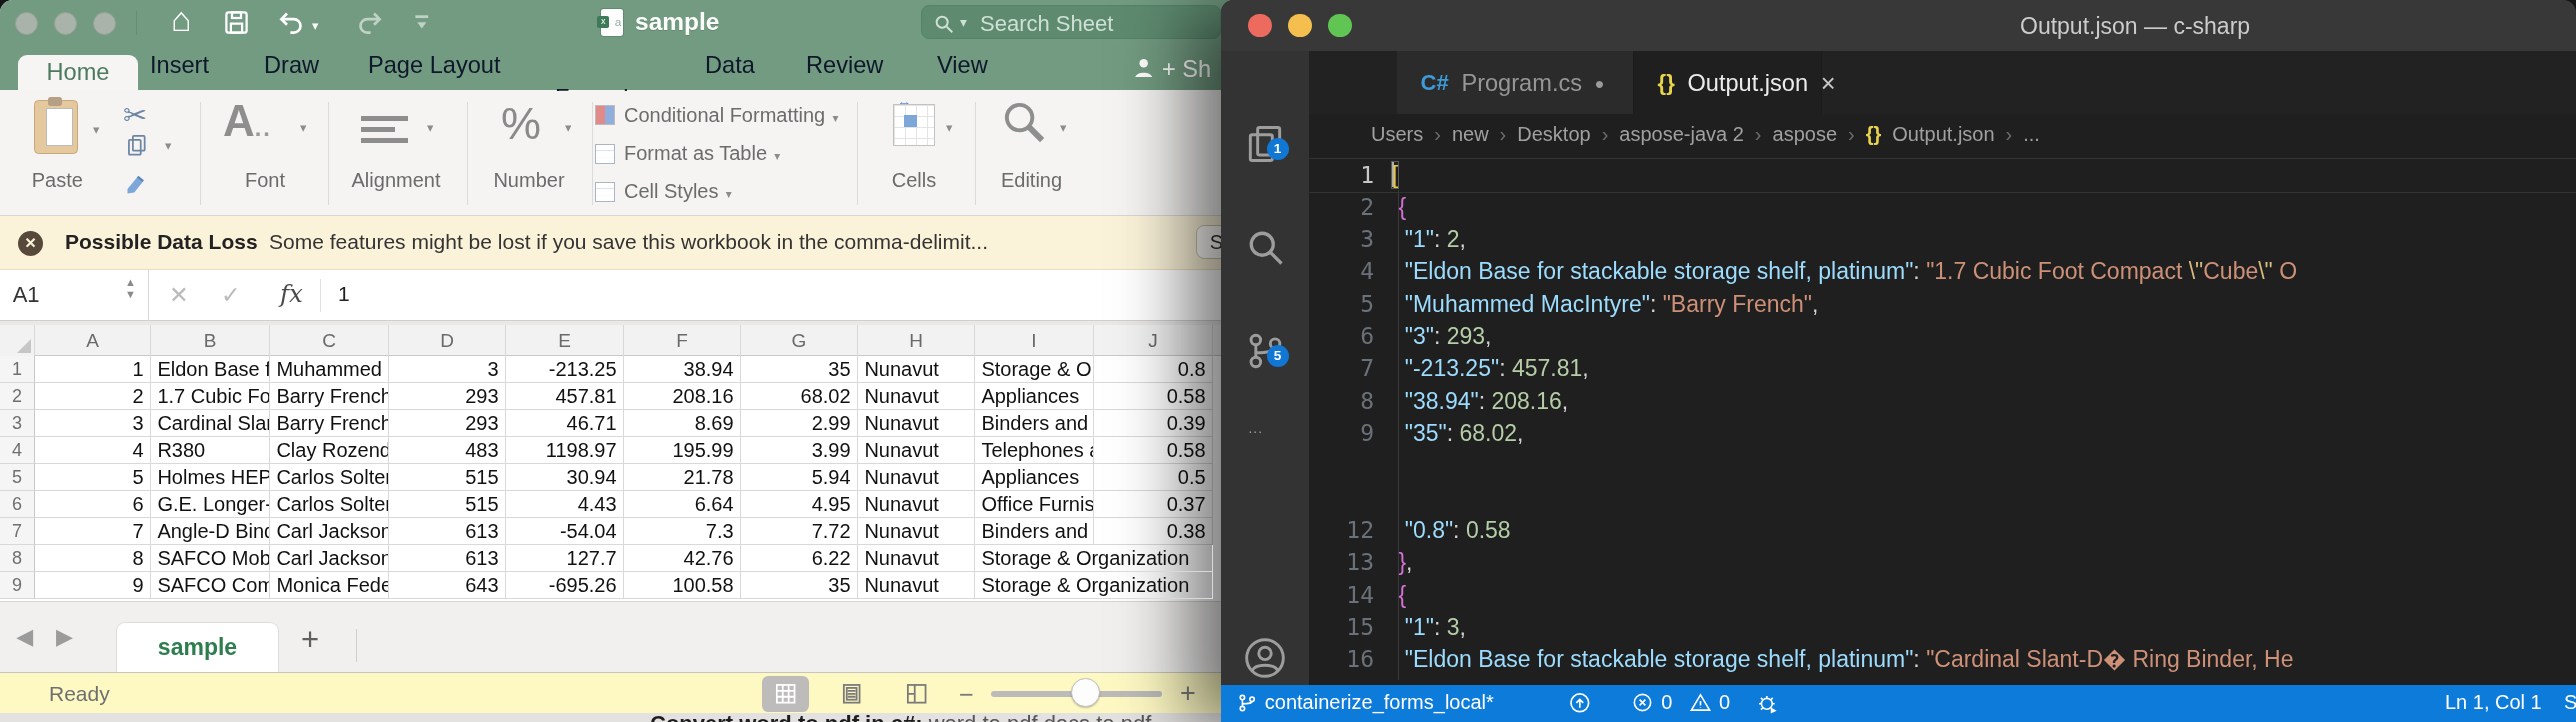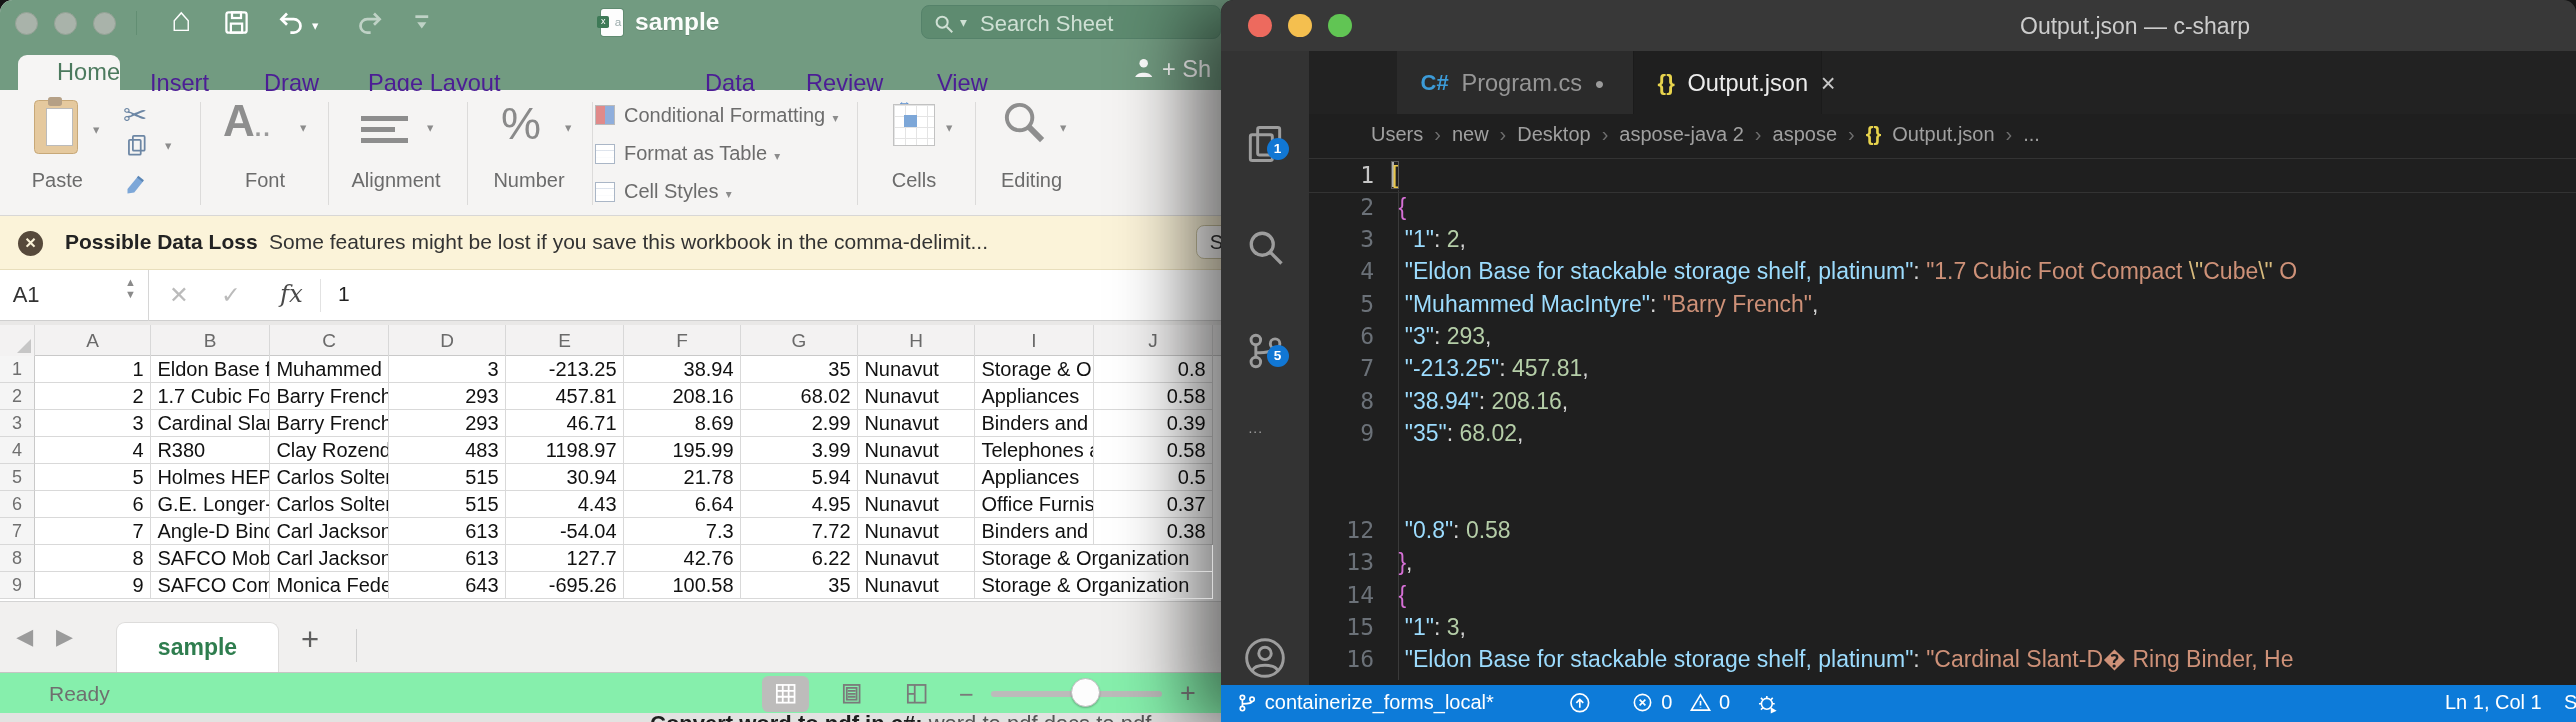--- a/index.html
+++ b/index.html
@@ -19,22 +19,22 @@
   .xl-docicon{position:absolute;left:601px;top:9px;width:22px;height:27px;background:#FDFDFD;border-radius:2.7px;box-shadow:0 0 0 0.9px #5f8a70;}
   .xl-docicon .xbadge{position:absolute;left:-3.6px;top:7.3px;width:11.8px;height:11.8px;background:#3E7A57;color:#fff;font-size:9px;line-height:11.8px;text-align:center;border-radius:1.8px;}
   .xl-docicon .aletter{position:absolute;right:1.8px;top:6.4px;color:#9aa;font-size:11.8px;}
   .xl-title{position:absolute;left:635px;top:8.2px;font-size:24.5px;font-weight:bold;color:#FBFDFB;text-shadow:0 0.9px 0 rgba(0,0,0,.12);}
   .xl-search{position:absolute;left:921px;top:5.4px;width:300px;height:34px;background:#5E8B70;border:0.9px solid #55826A;border-radius:8.2px;color:#CFE0D4;}
   .xl-search .mag{position:absolute;left:11px;top:6.4px;}
   .xl-search .chev{position:absolute;left:38px;top:7.3px;font-size:13.6px;color:#CFE0D4;}
   .xl-search .ph{position:absolute;left:58px;top:4.5px;font-size:22px;color:#CFE0D4;}
 
   .xl-tabrow{position:absolute;left:0;top:45px;width:100%;height:45px;background:#729B81;}
-  .xl-tab{position:absolute;top:25px;font-size:23.6px;color:#4c1d95;}
-  .xl-tab.active{top:10px;left:18px;width:102px;height:35px;background:#F6F5F4;border-radius:9px 9px 0 0;color:#4C7A5E;text-align:right;line-height:35px;}
+  .xl-tab{position:absolute;top:7px;font-size:23.6px;color:#0f172a;}
+  .xl-tab.active{top:10px;left:18px;width:120px;height:35px;background:#F6F5F4;border-radius:9px 9px 0 0;color:#4C7A5E;text-align:center;line-height:35px;}
   .xl-share{position:absolute;left:1131px;top:9px;color:#fff;}
   .xl-share .lbl{position:absolute;left:31px;top:1.8px;font-size:23.6px;white-space:nowrap;}
 
   .xl-ribbon{position:absolute;left:0;top:91px;width:100%;height:125px;background:#F5F4F3;border-bottom:0.9px solid #D8D7D6;}
   .rdiv{position:absolute;top:11px;width:0.9px;height:103px;background:#DCDBDA;}
   .rlabel{position:absolute;top:78px;font-size:20px;color:#6B6B6B;text-align:center;}
   .caret{color:#8C8C8C;font-size:12.7px;position:absolute;}
   .clipboard{position:absolute;left:34px;top:9px;width:44px;height:54px;background:#E5C99E;border:0.9px solid #C7A878;border-radius:4.5px;}
   .clipboard .clip{position:absolute;left:12.7px;top:-4.5px;width:14.5px;height:9px;background:#B5A086;border-radius:2.7px;}
   .clipboard .page{position:absolute;left:11px;top:7.3px;width:27px;height:38px;background:#FFFFFF;border:0.9px solid #BBB;}
@@ -82,21 +82,21 @@
   .dc{height:27px;line-height:26px;font-size:20px;color:#111;border-right:0.9px solid #D9D9D9;border-bottom:0.9px solid #D9D9D9;padding:0 6.4px;overflow:hidden;white-space:nowrap;}
   .dc.num{text-align:right;}
   .dc.spill{overflow:visible;position:relative;z-index:2;}
 
   .xl-sheettabs{position:absolute;left:0;top:601px;width:100%;height:71px;background:#F1F0EF;border-top:0.9px solid #D4D4D4;}
   .navarr{position:absolute;top:22px;font-size:22px;color:#9B9B9B;}
   .sheettab{position:absolute;left:116px;top:20px;width:163px;height:51px;background:#FFFFFF;border:0.9px solid #DDDCDB;border-bottom:none;border-radius:9px 9px 0 0;text-align:center;line-height:49px;font-size:23px;font-weight:bold;color:#2E7D4E;}
   .addsheet{position:absolute;left:301px;top:20px;font-size:31px;color:#5F5F5F;}
   .stdiv{position:absolute;left:356px;top:27px;width:0.9px;height:33px;background:#CFCFCF;}
 
-  .xl-status{position:absolute;left:0;top:672px;width:100%;height:42px;background:#86efac;border-top:0.9px solid #C6C5C4;}
+  .xl-status{position:absolute;left:0;top:672px;width:100%;height:42px;background:#fef9c3;border-top:0.9px solid #C6C5C4;}
   .ready{position:absolute;left:49px;top:9px;font-size:21px;color:#6F6F6F;}
   .viewbtn{position:absolute;top:2.7px;width:47px;height:36px;border-radius:6.4px;text-align:center;padding-top:6.4px;}
   .viewbtn.sel{background:#BDBCBB;}
   .zoomminus{position:absolute;left:959px;top:7.3px;font-size:25.4px;color:#7A7A7A;}
   .zoomtrack{position:absolute;left:991px;top:18px;width:171px;height:6.4px;border-radius:3.6px;background:#BCBBBA;}
   .zoomknob{position:absolute;left:1071px;top:5.4px;width:29px;height:29px;border-radius:50%;background:#FDFDFD;border:0.9px solid #BFBFBF;box-shadow:0 0.9px 1.8px rgba(0,0,0,.25);}
   .zoomplus{position:absolute;left:1180px;top:5.4px;font-size:27px;color:#7A7A7A;}
 
   .strip{position:absolute;left:0;top:713px;width:1221px;height:9px;background:#E3E2E1;overflow:hidden;}
   .strip .t{position:absolute;left:650px;top:-1.8px;font-size:22px;white-space:nowrap;}

